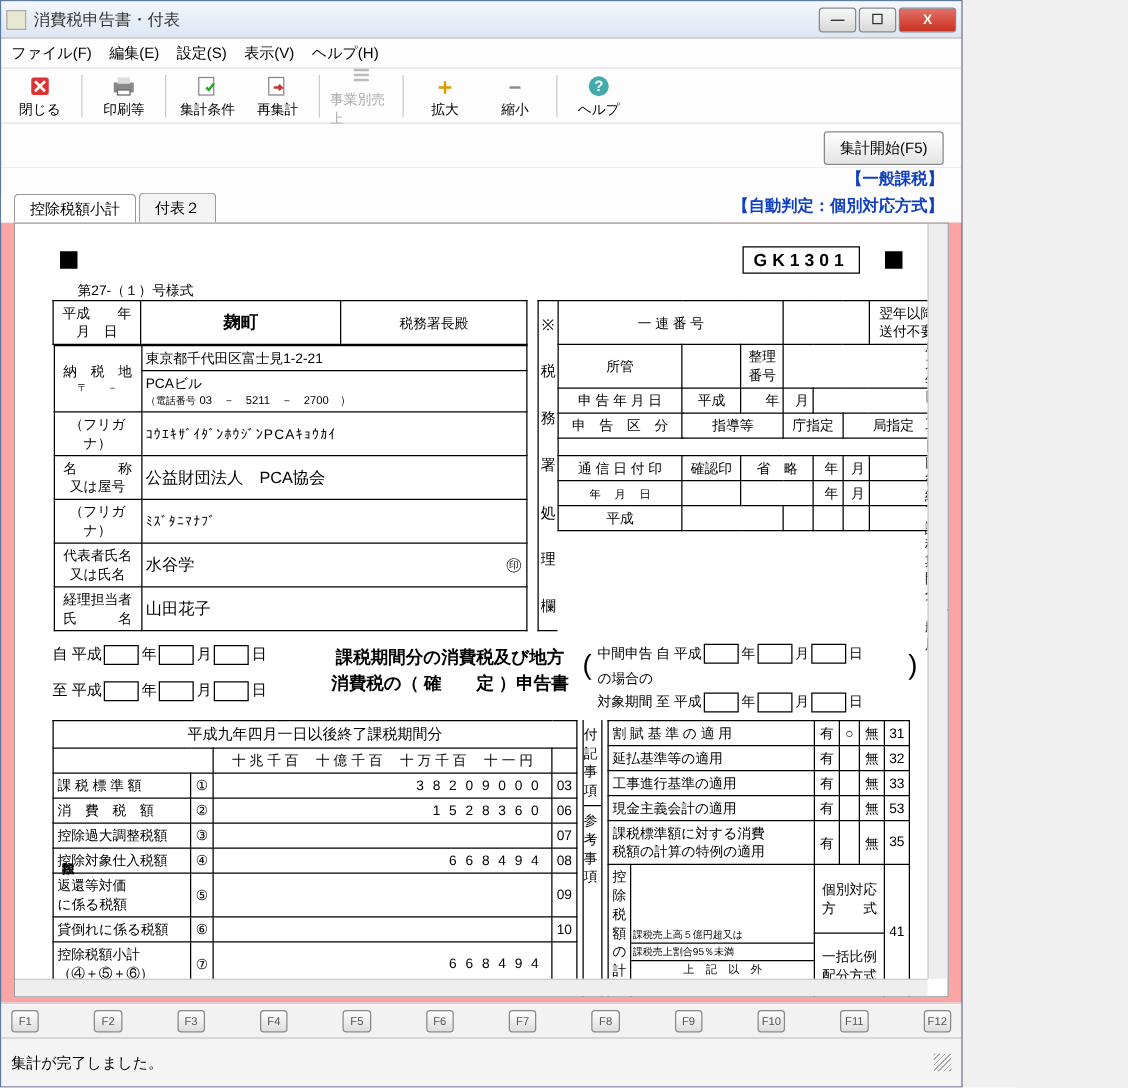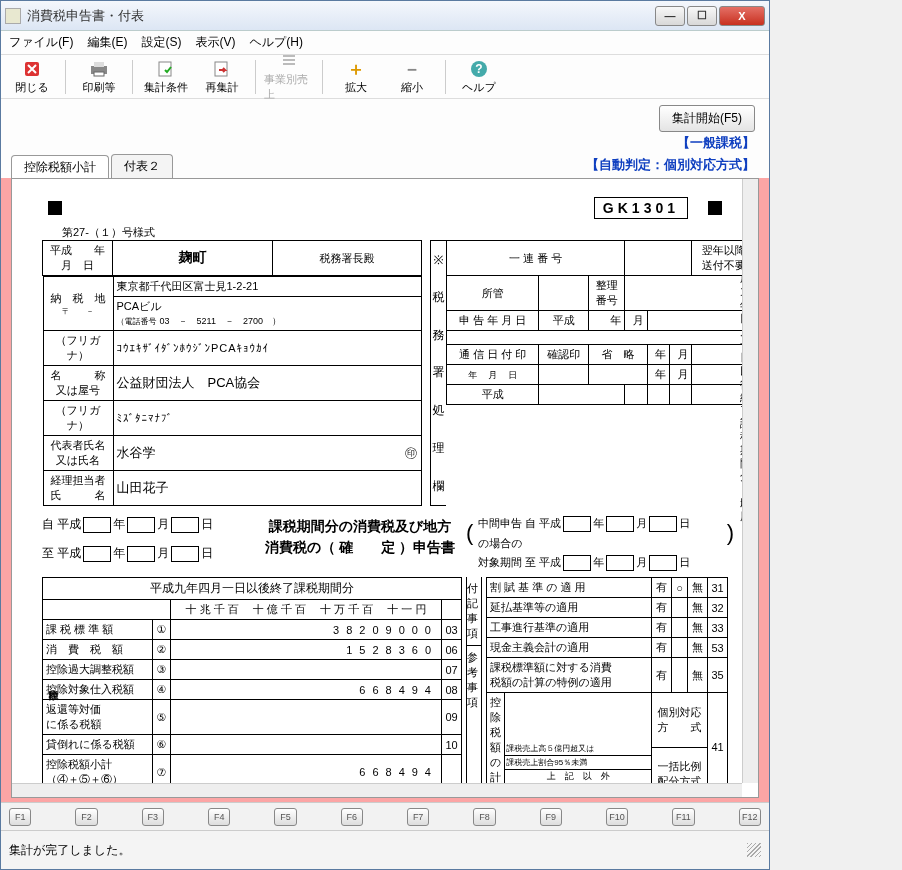--- a/index.html
+++ b/index.html
@@ -278,20 +278,26 @@
                     <td colspan="4"></td>
                   </tr>
               <tr>
                     <td colspan="2" class="center small">申 告 年 月 日</td>
                     <td class="center small">平成</td>
                     <td class="right small">年</td>
                     <td class="right small">月</td>
                     <td class="right small" colspan="3">日</td>
                   </tr>
               <tr>
+                    <td colspan="2" class="center small">申　告　区　分</td>
+                    <td colspan="2" class="center small">指導等</td>
+                    <td colspan="2" class="center small">庁指定</td>
+                    <td colspan="2" class="center small">局指定</td>
+                  </tr>
+              <tr>
                     <td colspan="8" style="height:14px"></td>
                   </tr>
               <tr>
                     <td colspan="2" class="center small">通 信 日 付 印</td>
                     <td class="center small">確認印</td>
                     <td colspan="2" class="center small">省　略</td>
                     <td class="right small">年</td>
                     <td class="right small">月</td>
                     <td class="right small">日</td>
                   </tr>

